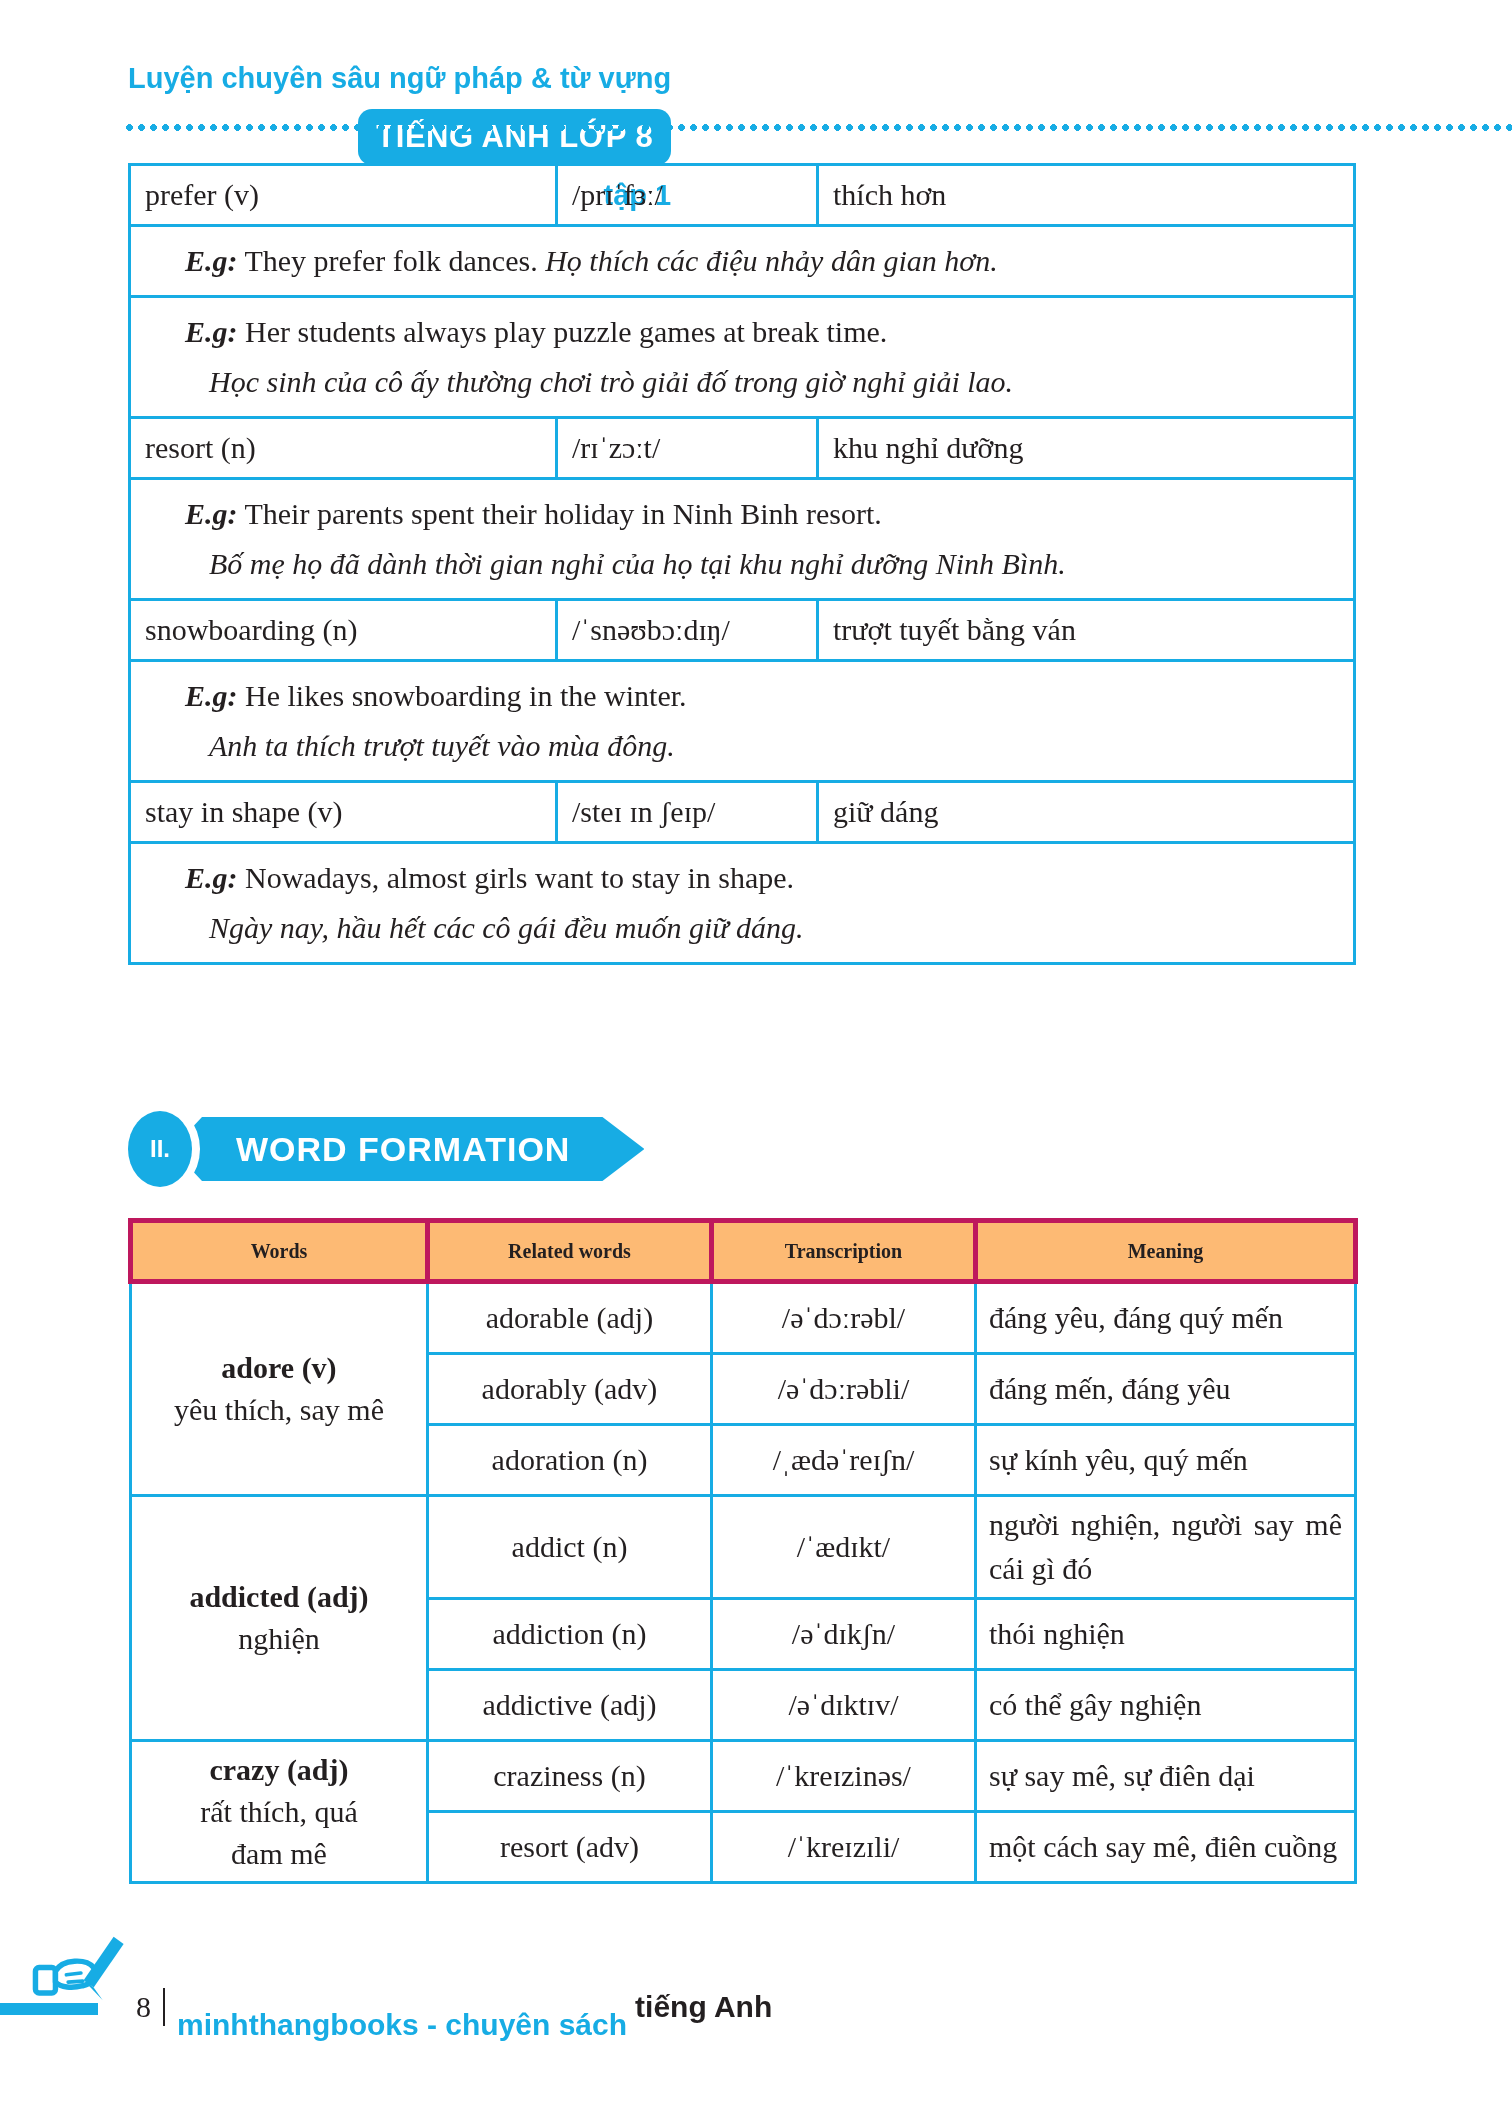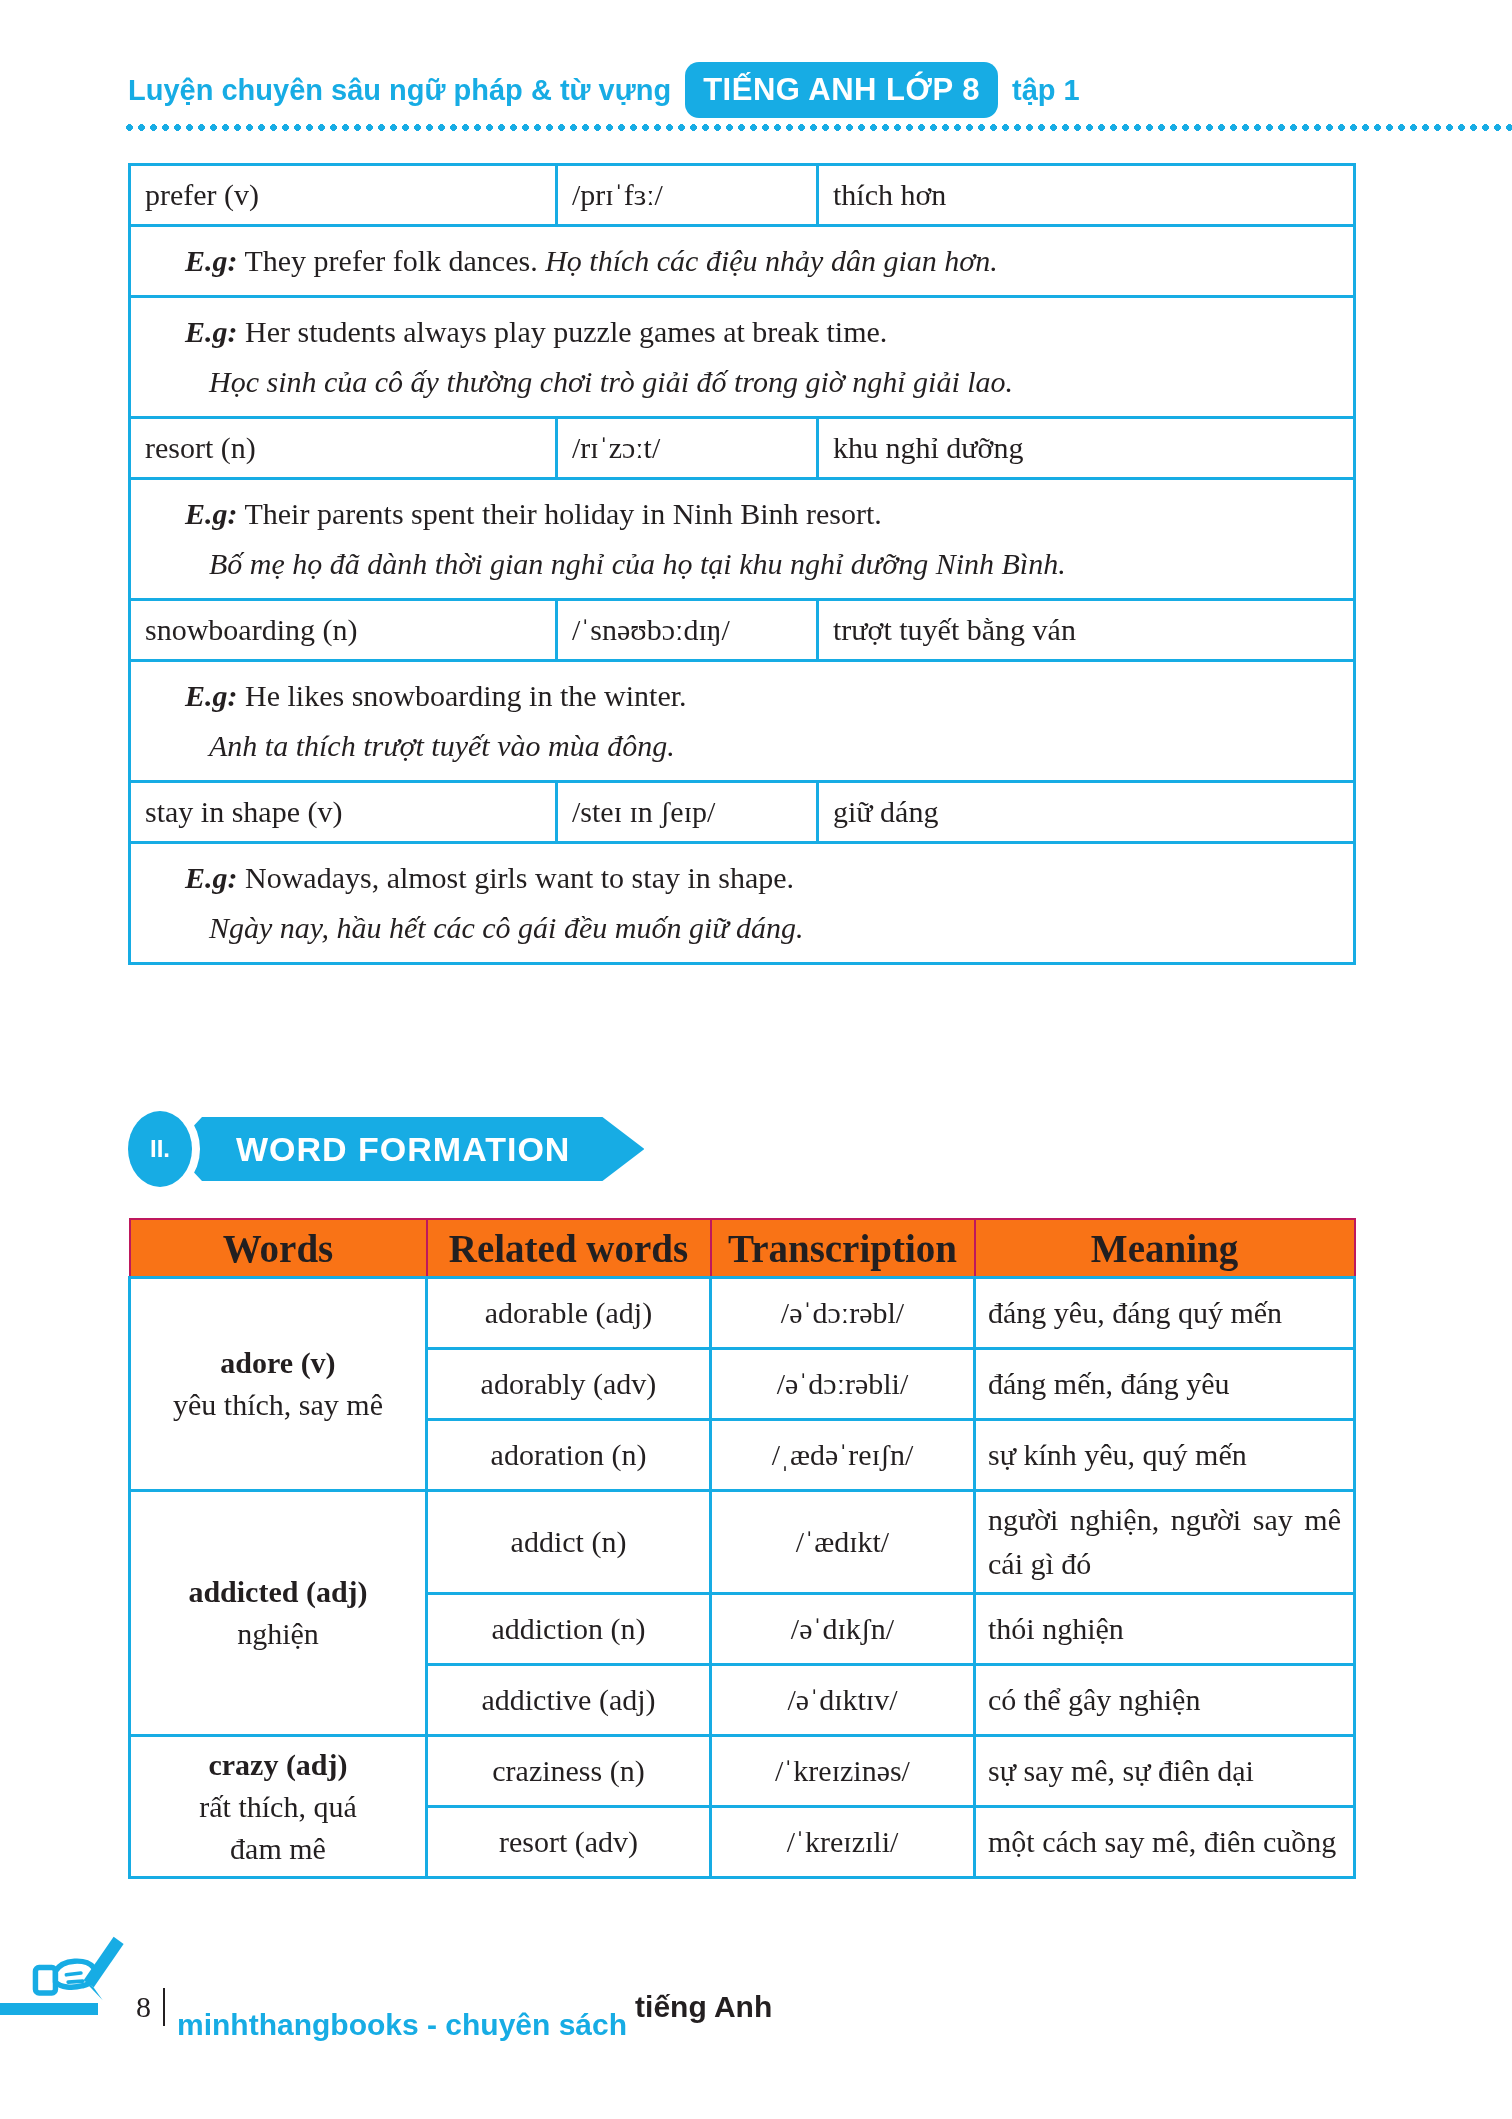--- a/index.html
+++ b/index.html
@@ -8,23 +8,23 @@
     width:1512px;
     height:2119px;
     background:#fff;
     color:#231f20;
     font-family:"Liberation Serif","DejaVu Serif",serif;
     overflow:hidden;
   }
   
   .header-row{
     position:absolute;left:128px;top:62px;
-    display:flex;align-items:center;gap:14px;
+    display:flex;align-items:flex-end;gap:14px;
     font-family:"Liberation Sans","DejaVu Sans",sans-serif;
-    font-weight:bold;color:#17ace4;
+    font-weight:bold;color:#17ace4;flex-direction:column;
   }
   .h-left{font-size:29px;}
   .h-badge{
     background:#17ace4;color:#fff;border-radius:14px;
     padding:10px 18px;font-size:31px;letter-spacing:.5px;
   }
   .h-right{font-size:29px;}
   .dotted{
     position:absolute;left:125px;right:0;top:123px;height:9px;
     background-image:radial-gradient(circle at 4.5px 4.5px,#17ace4 3.4px,rgba(0,0,0,0) 3.6px);
@@ -65,22 +65,22 @@
   
   table.formation{
     position:absolute;left:128px;top:1218px;width:1225px;
     border-collapse:collapse;table-layout:fixed;font-size:30px;text-align:center;
   }
   table.formation col.c1{width:297px;}
   table.formation col.c2{width:284px;}
   table.formation col.c3{width:264px;}
   table.formation col.c4{width:380px;}
   table.formation th{
-    background:#f97316;border:2px solid #be185d;
-    font-weight:bold;font-size:39px;height:56px;padding:0 8px;
+    background:#fdba74;border:5px solid #be185d;
+    font-weight:bold;font-size:20px;height:56px;padding:0 8px;
   }
   table.formation td{
     border:3px solid #17ace4;height:56px;padding:6px 12px;vertical-align:middle;
   }
   td.f-wordcell{font-size:30px;}
   .f-word{font-weight:bold;line-height:42px;}
   .f-gloss{line-height:42px;max-width:212px;margin:0 auto;}
   td.f-mean{text-align:left;text-align:justify;text-align-last:left;line-height:44px;padding:6px 16px;}
   
   .foot-icon{position:absolute;left:30px;top:1934px;width:100px;height:78px;}

